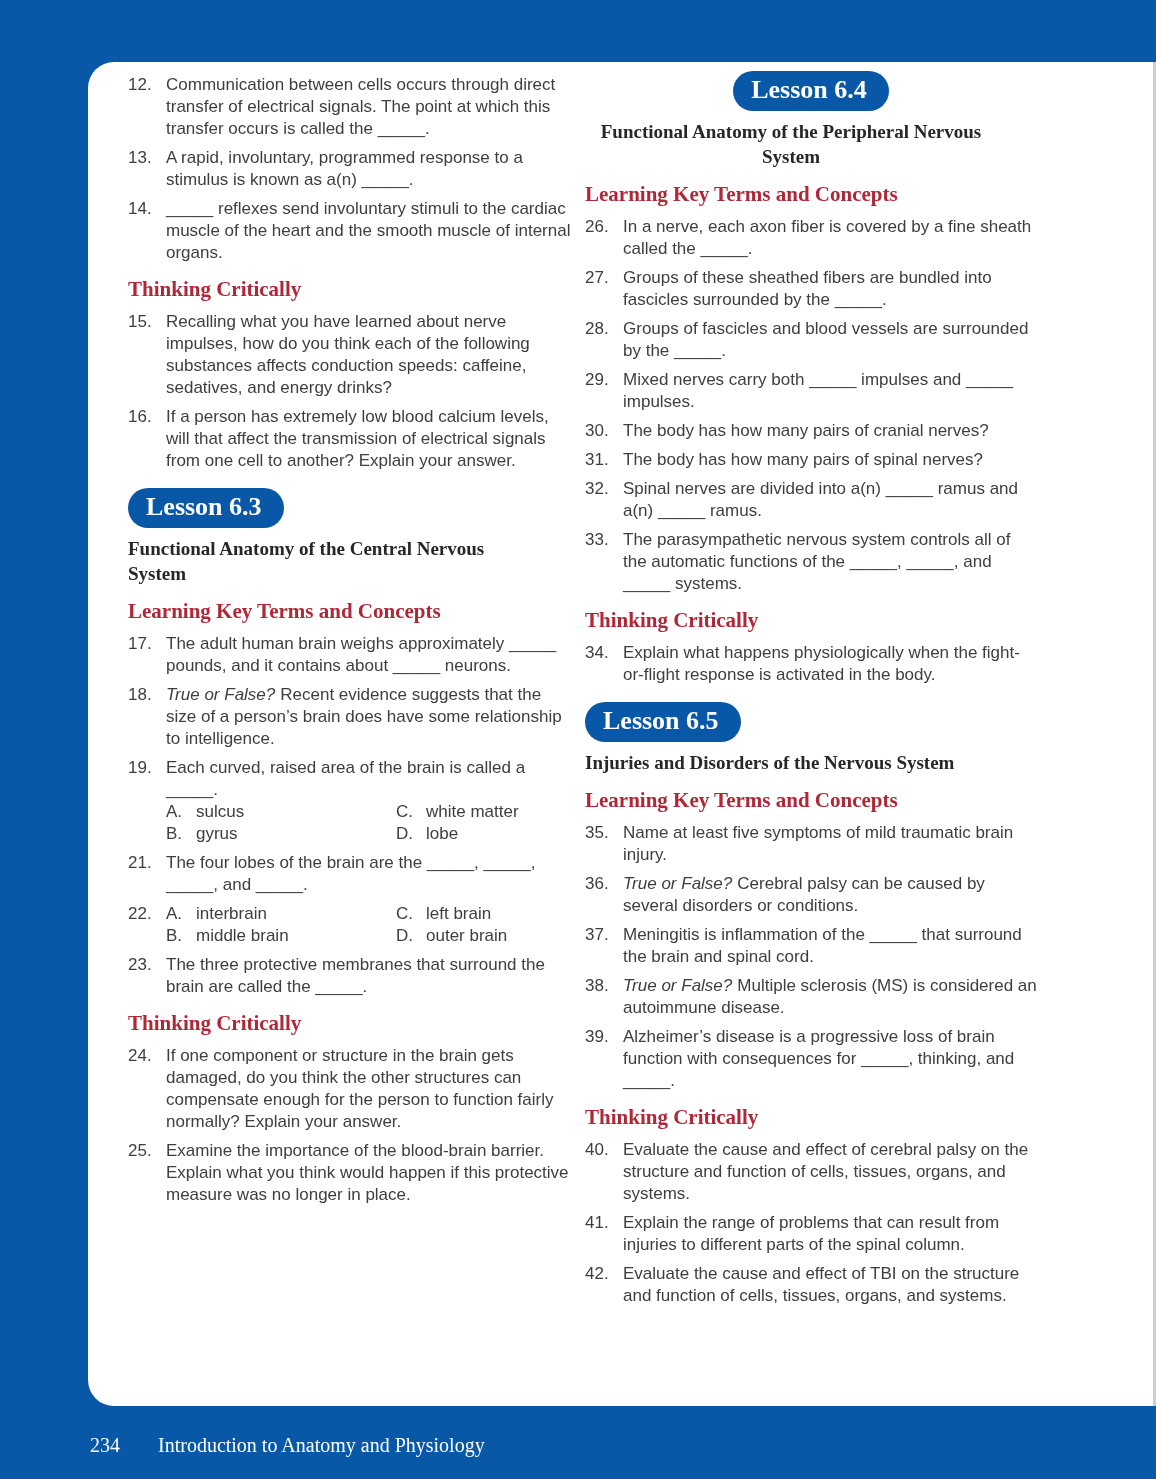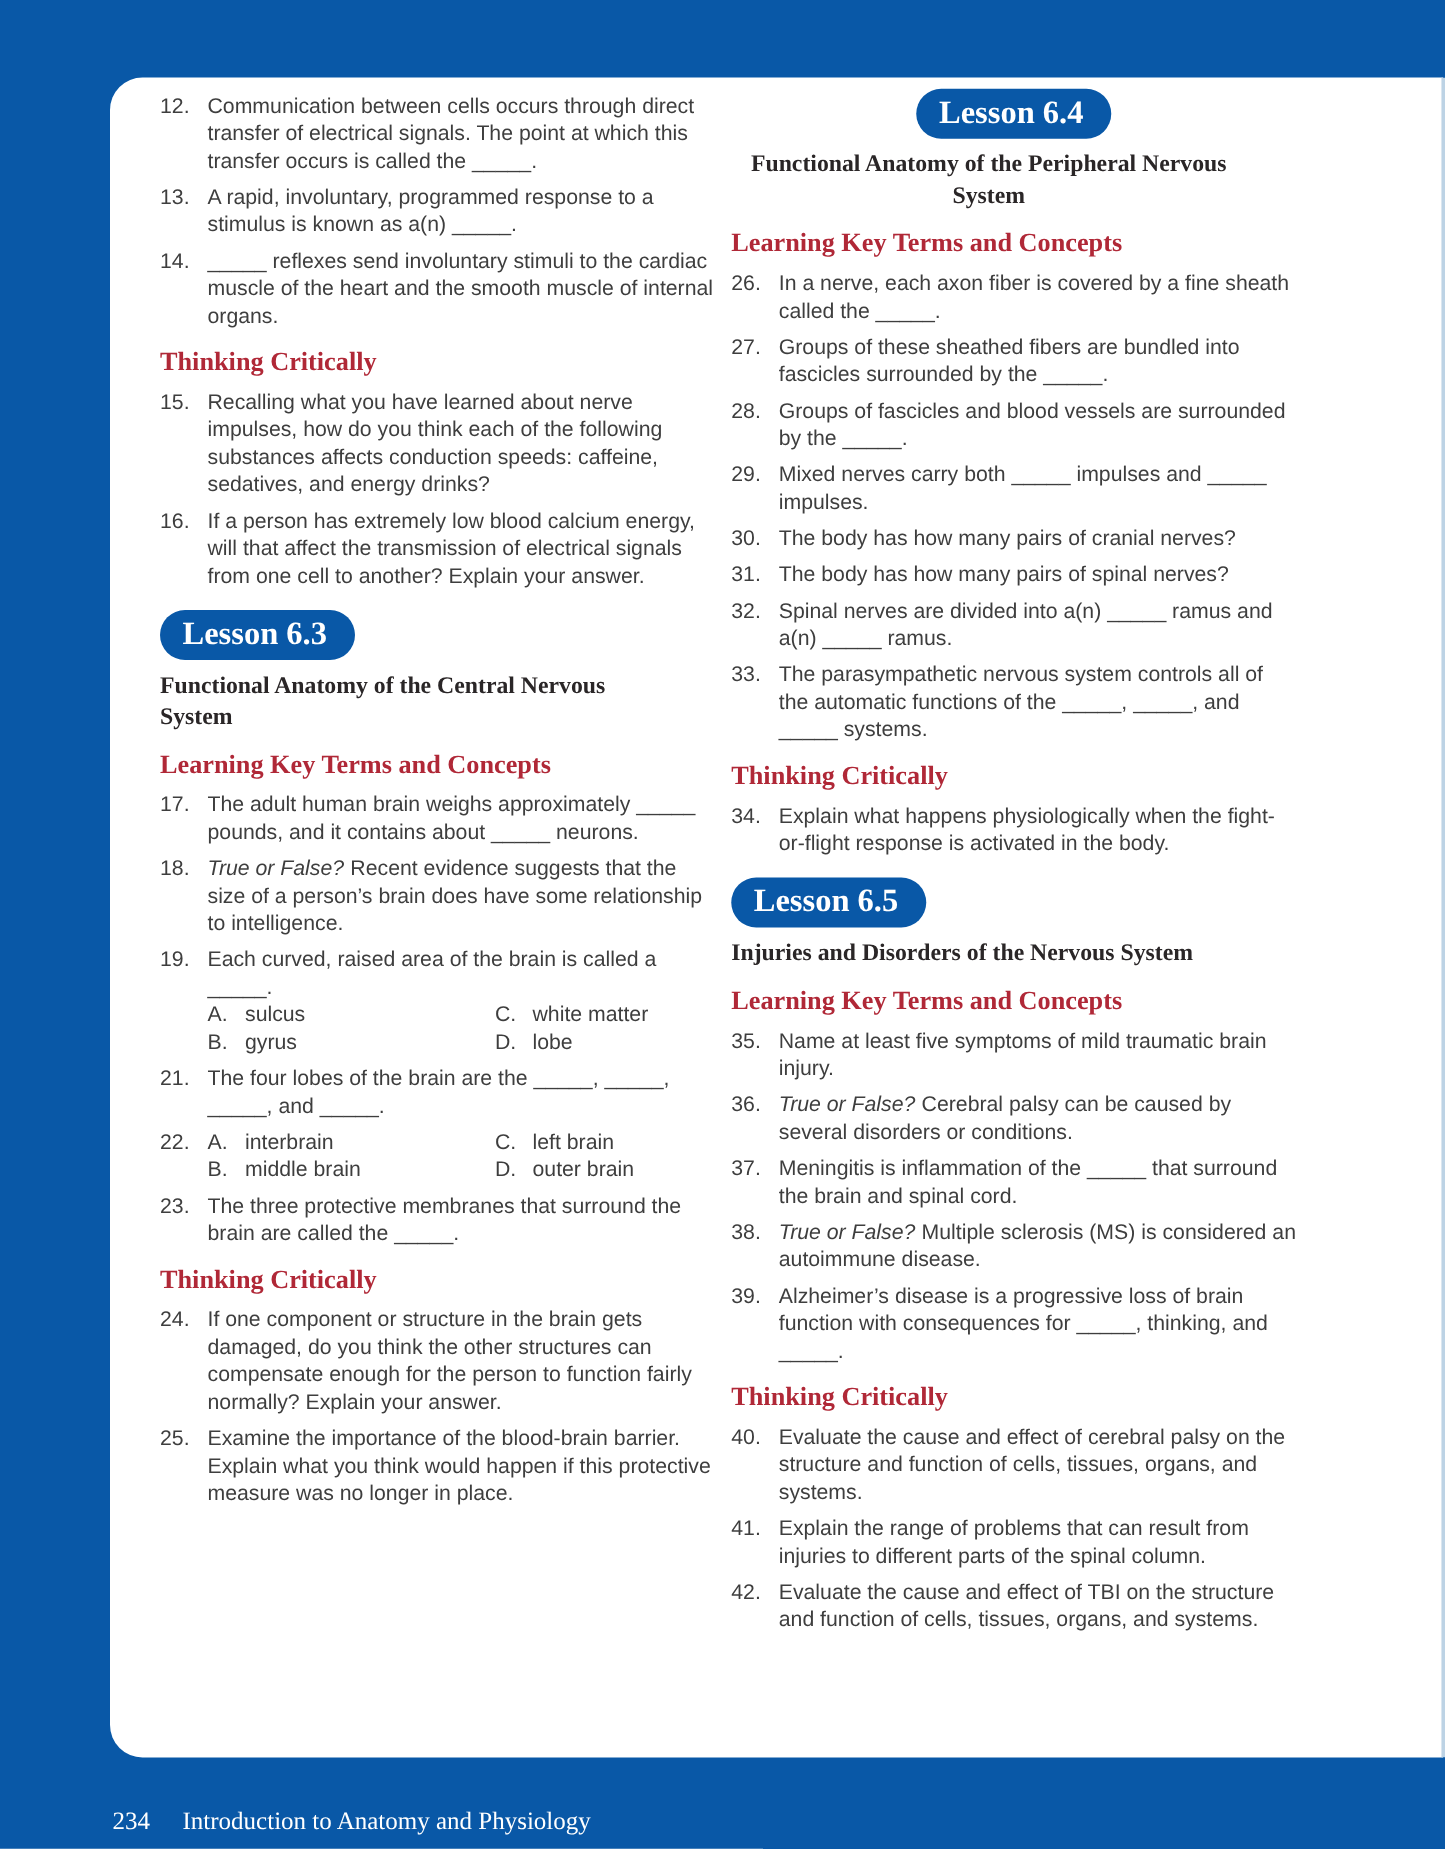--- a/index.html
+++ b/index.html
@@ -64,22 +64,22 @@
   .lesson-title{
     font-family:"Liberation Serif",serif;
     font-weight:700;
     font-size:19px;line-height:25px;
     color:var(--heading-text);
     margin:8px 0 0;
     max-width:412px;
   }
   .footer{
     position:absolute;
-    left:90px;bottom:10px;
-    display:flex;gap:26px;
+    left:90px;bottom:22px;
+    display:flex;gap:38px;
     color:#ffffff;
     font-family:"Liberation Serif",serif;
     font-size:20px;line-height:24px;
   }
 </style>
 </head>
 <body>
 
 <div class="canvas">
   <div class="page"></div>
@@ -100,21 +100,21 @@
     </div>
 
     <h3 class="red-h">Thinking Critically</h3>
 
     <div class="q">
       <span class="qn">15.</span>
       <div class="qt">Recalling what you have learned about nerve impulses, how do you think each of the following substances affects conduction speeds: caffeine, sedatives, and energy drinks?</div>
     </div>
     <div class="q">
       <span class="qn">16.</span>
-      <div class="qt">If a person has extremely low blood calcium energy, will that affect the transmission of electrical signals from one cell to another? Explain your answer.</div>
+      <div class="qt">If a person has extremely low blood calcium levels, will that affect the transmission of electrical signals from one cell to another? Explain your answer.</div>
     </div>
 
     <div class="lesson-head">
       <div class="badge">Lesson 6.3</div>
       <h2 class="lesson-title">Functional Anatomy of the Central Nervous System</h2>
     </div>
 
     <h3 class="red-h">Learning Key Terms and Concepts</h3>
 
     <div class="q">

